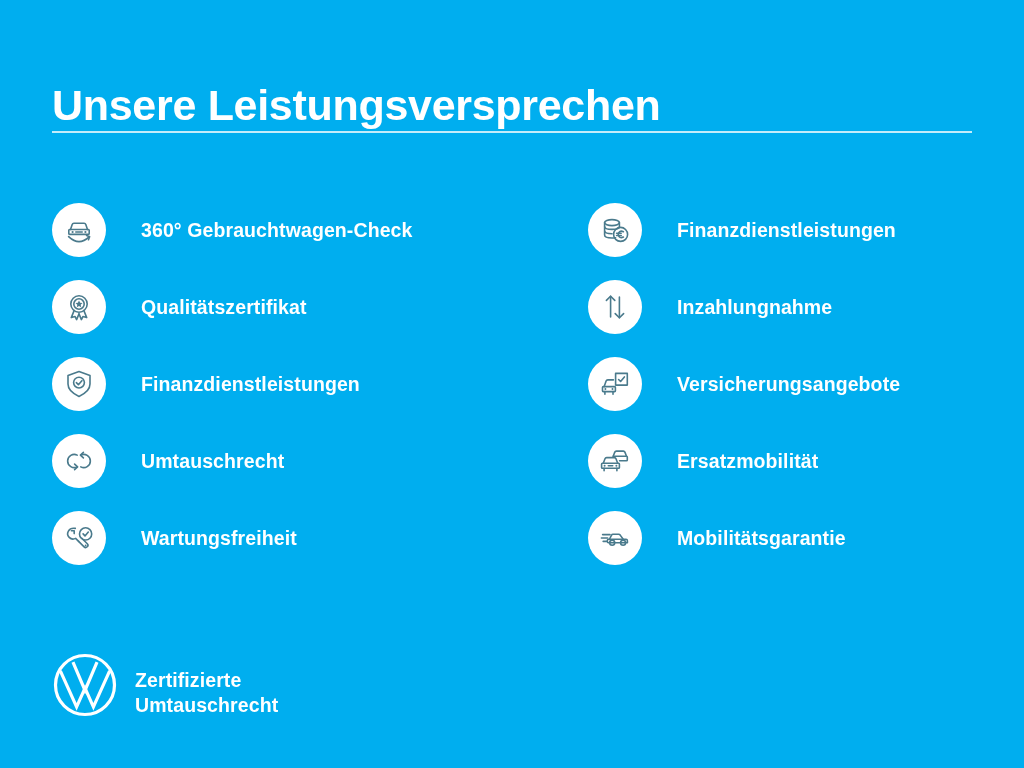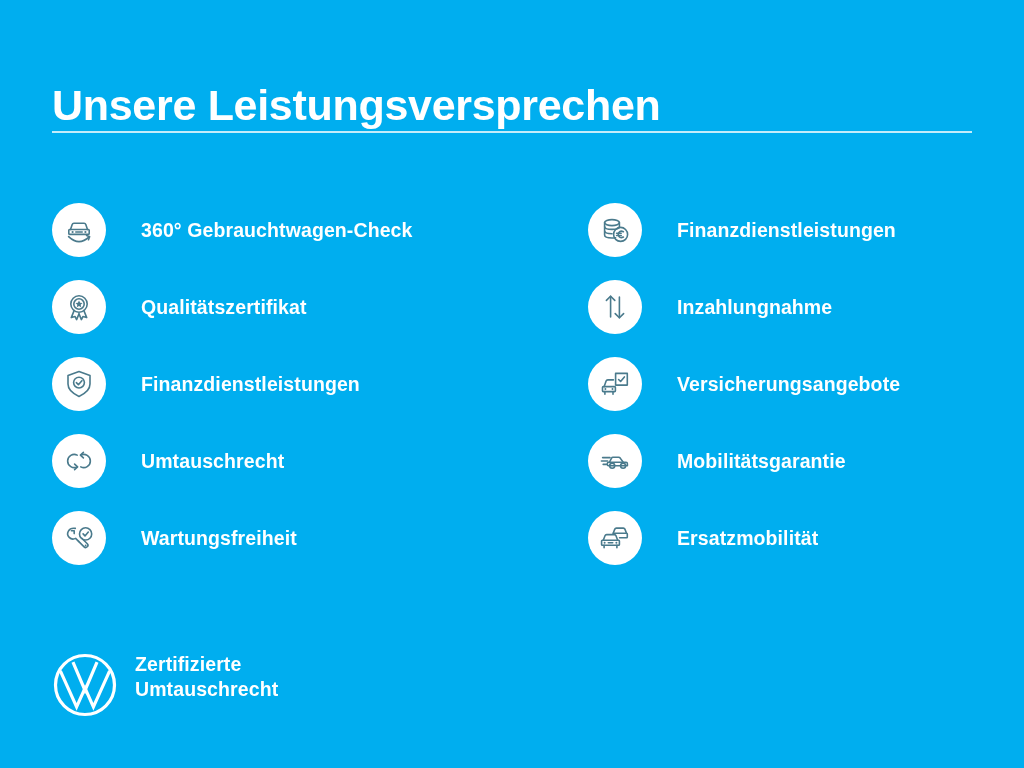--- a/index.html
+++ b/index.html
@@ -106,21 +106,21 @@
     letter-spacing: 0.1px;
     white-space: nowrap;
   }
 
   
   .brand {
     position: absolute;
     left: 52px;
     top: 652px;
     display: flex;
-    align-items: flex-start;
+    align-items: flex-end;
   }
   .vw-logo {
     flex: 0 0 auto;
     width: 66px;
     height: 66px;
   }
   .vw-logo svg { display: block; width: 66px; height: 66px; }
 
   .brand-text {
     margin-left: 17px;
@@ -249,52 +249,52 @@
             <path d="M5.3 19.6 L16.6 19.6 Q17.4 19.6 17.4 20.4 L17.4 23.8 Q17.4 24.6 16.6 24.6 L5.3 24.6 Q4.5 24.6 4.5 23.8 L4.5 20.4 Q4.5 19.6 5.3 19.6 Z"></path>
             <path d="M6.9 24.6 L6.9 27.2"></path>
             <path d="M15 24.6 L15 27.2"></path>
             <circle class="solid" cx="7.4" cy="22.1" r="1"></circle>
             <circle class="solid" cx="14.5" cy="22.1" r="1"></circle>
             <path d="M17.6 6.4 L29.3 6.4 L29.3 18.1 L17.6 18.1 Z"></path>
             <path d="M20.6 12.5 L22.6 14.5 L26.4 9.9"></path>
           </svg>
         </span>
         <span class="promise-label">Versicherungsangebote</span>
-      </div>
-
-      <div class="promise-row">
-        <span class="icon-badge">
-          <svg viewBox="0 0 34 34">
-            <path d="M11.4 18.3 L13.4 14.3 Q13.9 13.3 15 13.3 L20.6 13.3 Q21.6 13.3 22.2 14.1 L25.2 18.3"></path>
-            <path d="M10.4 18.3 L28 18.3 Q29.4 18.3 29.4 19.7 L29.4 21.8 L10.4 21.8 Q9.4 21.8 9.4 20.8 L9.4 19.3 Q9.4 18.3 10.4 18.3 Z"></path>
-            <circle cx="14.2" cy="21.8" r="2.5"></circle>
-            <circle cx="25.1" cy="21.8" r="2.5"></circle>
-            <path d="M4.6 13.6 L12 13.6"></path>
-            <path d="M3.4 17 L9.6 17"></path>
-            <path d="M5.2 20.4 L8.6 20.4"></path>
-          </svg>
-        </span>
-        <span class="promise-label">Mobilitätsgarantie</span>
       </div>
 
       <div class="promise-row">
         <span class="icon-badge">
           <svg viewBox="0 0 34 34">
             <path d="M15.2 12.2 L16.8 8.1 Q17.2 7.1 18.3 7.1 L25.4 7.1 Q26.5 7.1 26.9 8.1 L28.5 12.2"></path>
             <path d="M15.2 12.2 L28.5 12.2 Q29.3 12.2 29.3 13 L29.3 16 Q29.3 16.8 28.5 16.8 L21.6 16.8"></path>
             <path d="M5.3 19.2 L7 14.7 Q7.4 13.6 8.6 13.6 L16.4 13.6 Q17.6 13.6 18 14.7 L19.7 19.2"></path>
             <path d="M4.4 19.2 L20.6 19.2 Q21.4 19.2 21.4 20 L21.4 23.4 Q21.4 24.2 20.6 24.2 L4.4 24.2 Q3.6 24.2 3.6 23.4 L3.6 20 Q3.6 19.2 4.4 19.2 Z"></path>
             <path d="M6.1 24.2 L6.1 26.8"></path>
             <path d="M18.9 24.2 L18.9 26.8"></path>
             <circle class="solid" cx="6.6" cy="21.7" r="1"></circle>
             <circle class="solid" cx="18.4" cy="21.7" r="1"></circle>
             <path d="M10.3 21.7 L14.7 21.7"></path>
           </svg>
         </span>
         <span class="promise-label">Ersatzmobilität</span>
+      </div>
+
+      <div class="promise-row">
+        <span class="icon-badge">
+          <svg viewBox="0 0 34 34">
+            <path d="M11.4 18.3 L13.4 14.3 Q13.9 13.3 15 13.3 L20.6 13.3 Q21.6 13.3 22.2 14.1 L25.2 18.3"></path>
+            <path d="M10.4 18.3 L28 18.3 Q29.4 18.3 29.4 19.7 L29.4 21.8 L10.4 21.8 Q9.4 21.8 9.4 20.8 L9.4 19.3 Q9.4 18.3 10.4 18.3 Z"></path>
+            <circle cx="14.2" cy="21.8" r="2.5"></circle>
+            <circle cx="25.1" cy="21.8" r="2.5"></circle>
+            <path d="M4.6 13.6 L12 13.6"></path>
+            <path d="M3.4 17 L9.6 17"></path>
+            <path d="M5.2 20.4 L8.6 20.4"></path>
+          </svg>
+        </span>
+        <span class="promise-label">Mobilitätsgarantie</span>
       </div>
 
     </div>
   </div>
 
   <div class="brand">
     <span class="vw-logo">
       <svg viewBox="0 0 66 66">
         <circle cx="33" cy="33" r="29.5" fill="none" stroke="#FFFFFF" stroke-width="3.2"></circle>
         <g fill="none" stroke="#FFFFFF" stroke-width="3.2" stroke-linecap="square" stroke-linejoin="miter">

